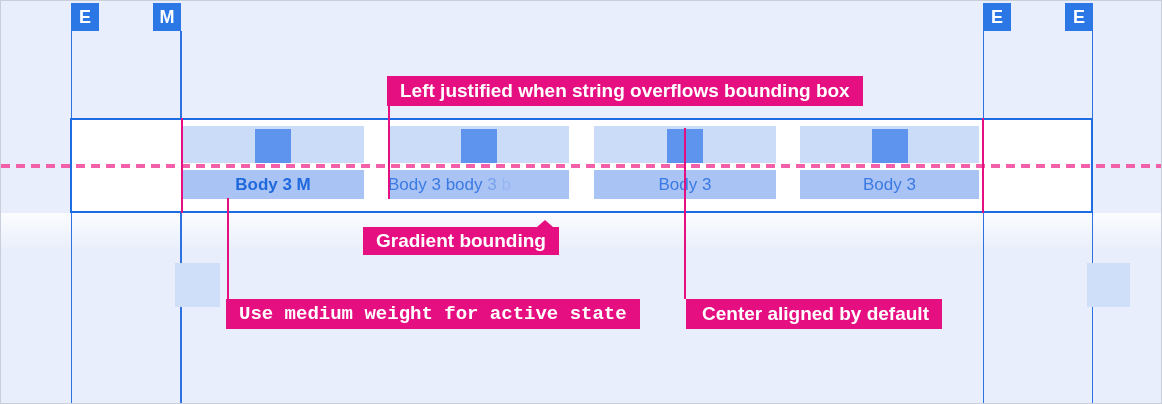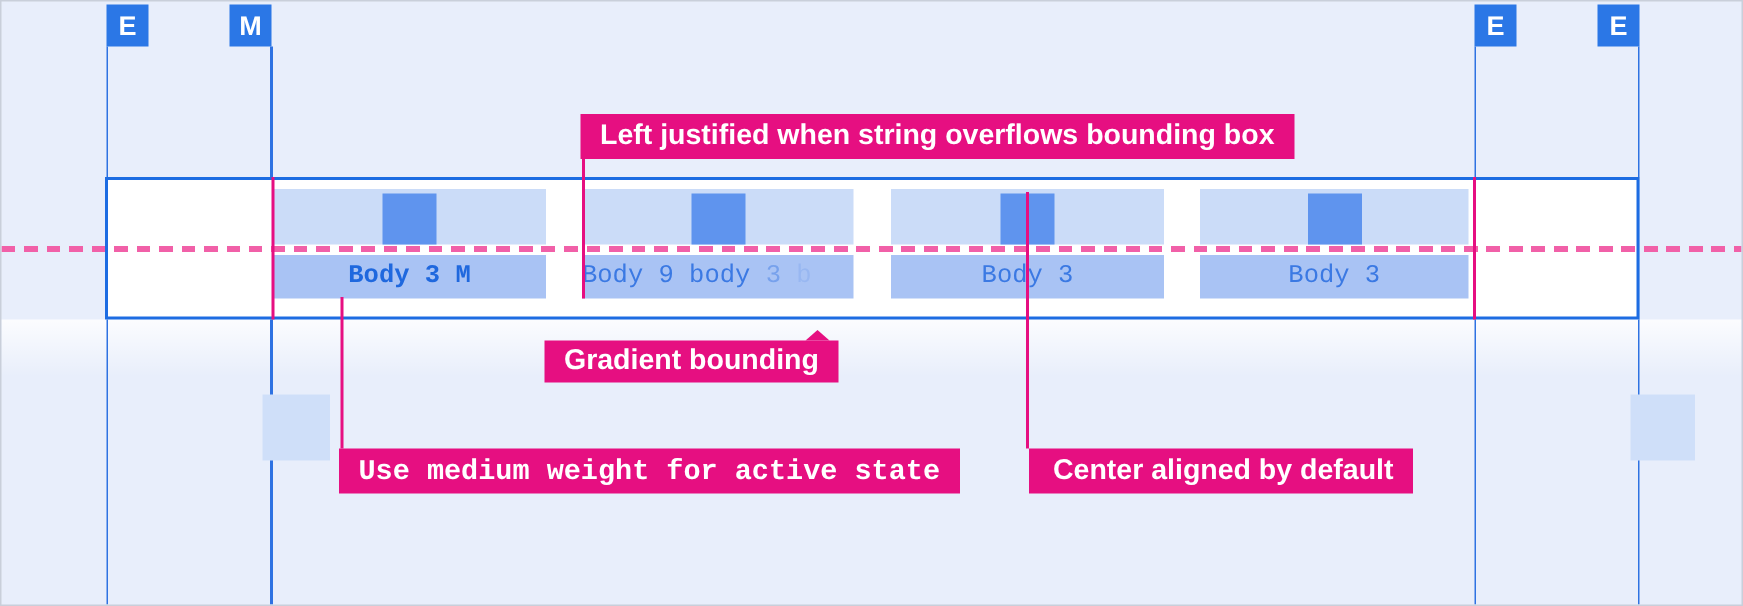--- a/index.html
+++ b/index.html
@@ -30,21 +30,21 @@
   .side-sq.left{left:103px; top:143px; width:45px; height:44px;}
   .side-sq.right{left:1015px; top:143px; width:43px; height:44px;}
   .tab{position:absolute; top:0; height:100%; z-index:3;}
   .tab.t1{left:181px; width:182px;} .tab.t2{left:387px; width:181px;}
   .tab.t3{left:593px; width:182px;} .tab.t4{left:799px; width:179px;}
   .tab .toprect{position:absolute; left:0; top:125px; width:100%; height:37px; background:#cbdcf8;}
   .tab .iconsq{position:absolute; top:128px; left:50%; margin-left:-18px; width:36px; height:34px; background:#5f94ee;}
   .tab .labelrect{
     position:absolute; left:0; top:169px; width:100%; height:29px; background:#a9c3f4;
     color:#3b79e3; font-size:17px; line-height:29px; text-align:center;
-    white-space:pre; overflow:hidden;font-family:Liberation Mono, monospace;
+    white-space:pre; overflow:hidden;
   }
   .tab.t1 .labelrect{font-weight:bold; color:#1f68de;}
   .tab.t2 .labelrect{text-align:left;}
   .fade-mid{opacity:0.45;} .fade-end{opacity:0.15;}
   
   .baseline{
     position:absolute; left:0; top:163px; width:100%; height:4px; z-index:5;
     background:repeating-linear-gradient(90deg,#f160a8 0 9px,rgba(0,0,0,0) 9px 15px);
   }
   
@@ -92,21 +92,21 @@
   </div>
 
   <div class="tab t1">
     <div class="toprect"></div>
     <div class="iconsq"></div>
     <div class="labelrect">Body 3 M</div>
   </div>
   <div class="tab t2">
     <div class="toprect"></div>
     <div class="iconsq"></div>
-    <div class="labelrect"><span>Body 9 body</span><span class="fade-mid"> 3</span><span class="fade-end"> b</span></div>
+    <div class="labelrect"><span>Body 3 body</span><span class="fade-mid"> 3</span><span class="fade-end"> b</span></div>
   </div>
   <div class="tab t3">
     <div class="toprect"></div>
     <div class="iconsq"></div>
     <div class="labelrect">Body 3</div>
   </div>
   <div class="tab t4">
     <div class="toprect"></div>
     <div class="iconsq"></div>
     <div class="labelrect">Body 3</div>

